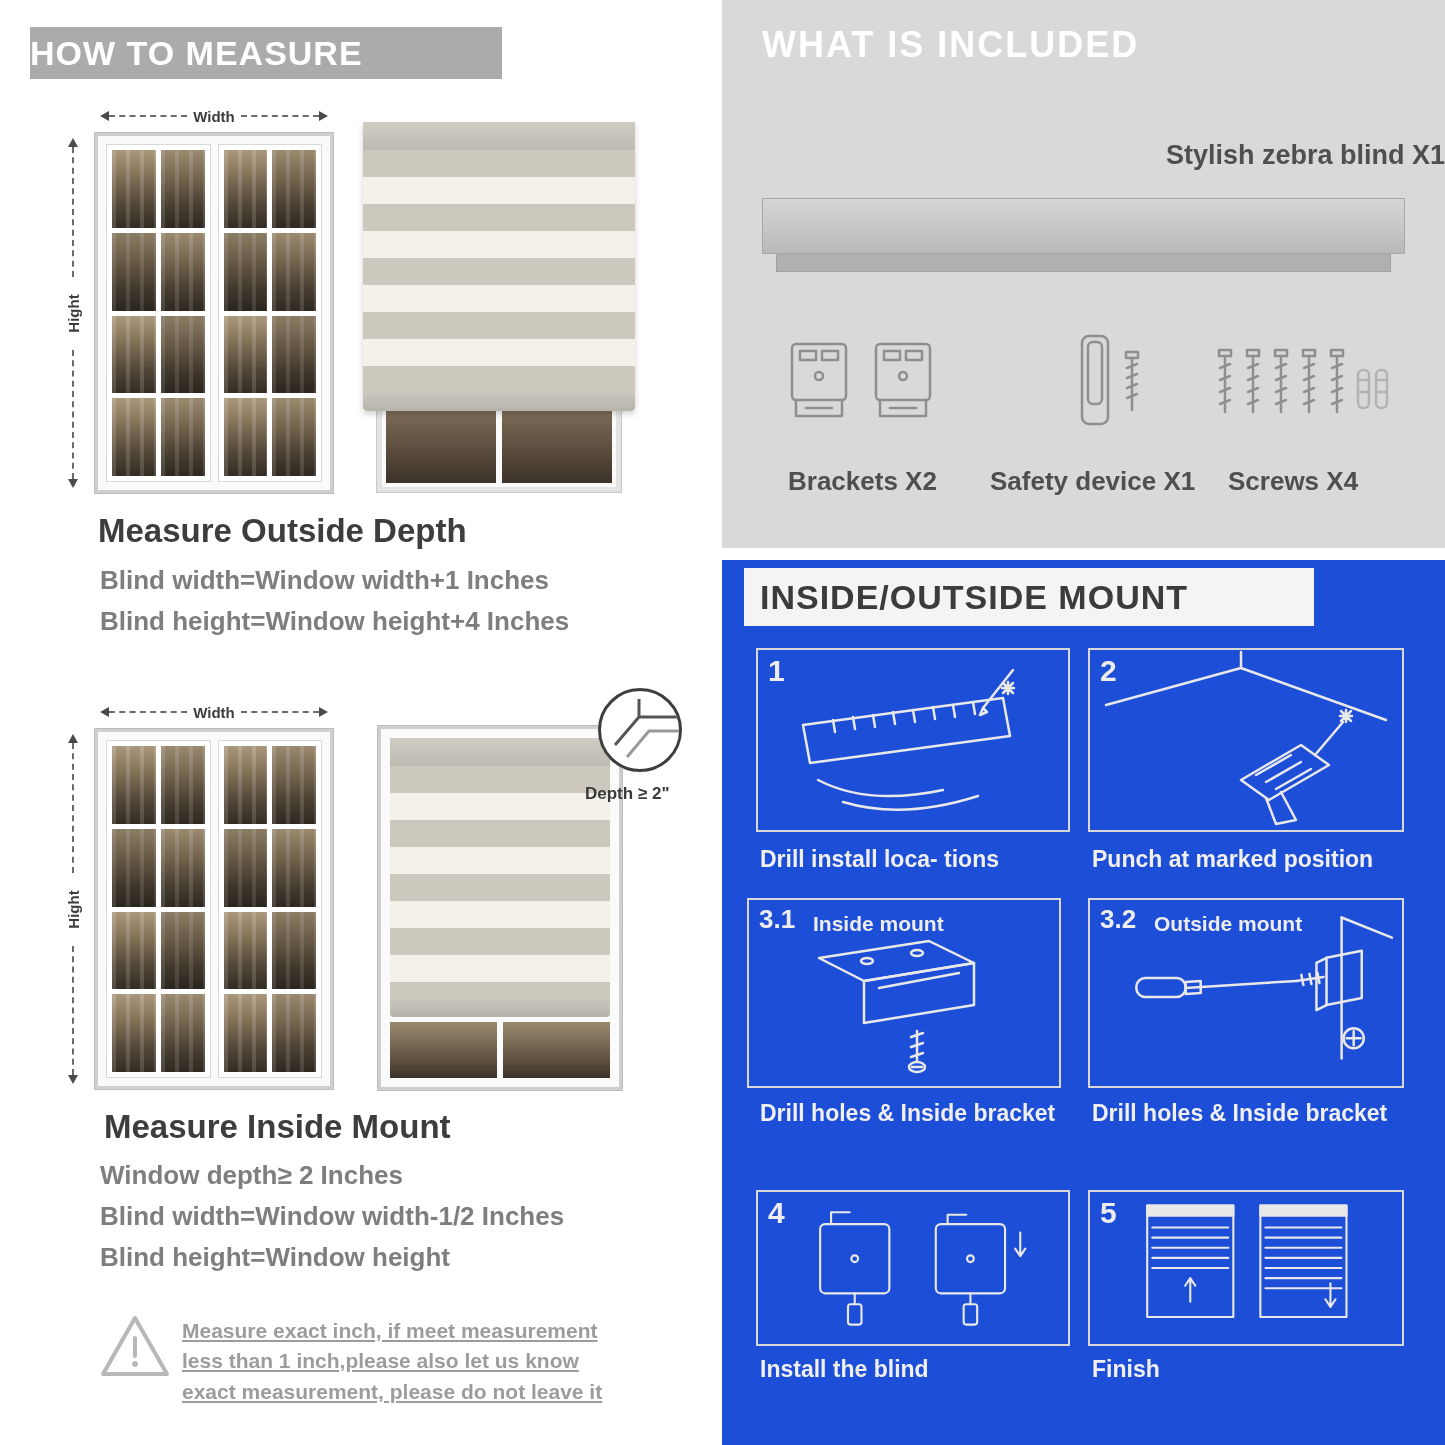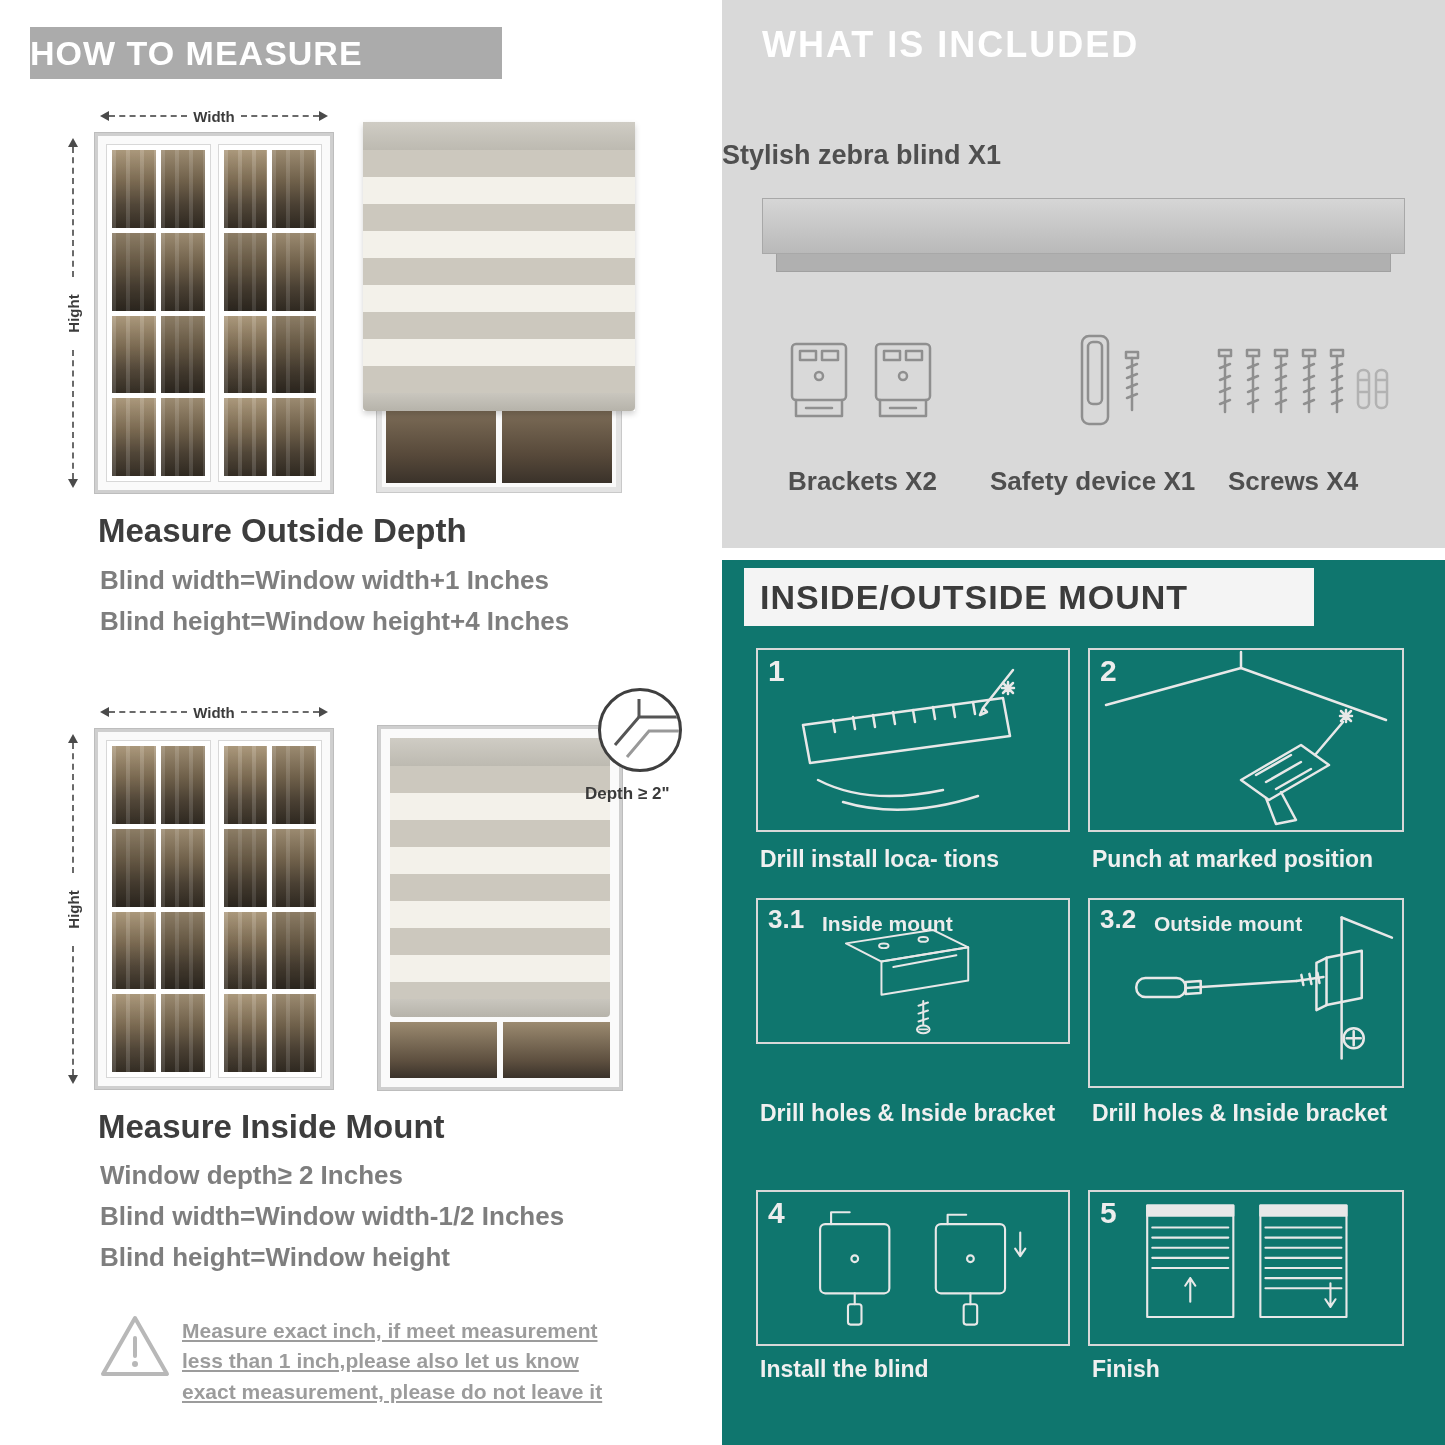--- a/index.html
+++ b/index.html
@@ -54,28 +54,28 @@
   
   .callout { border:3px solid #3f3f3f; border-radius:50%; background:#ffffff; overflow:hidden; }
   .callout-lbl { font-size:17px; font-weight:bold; color:#3a3a3a; }
 
   
   .warn-text { font-size:21px; font-weight:600; color:#9c9c9c; line-height:1.45;text-decoration:underline; }
 
   
   .inc-panel { left:722px; top:0; width:723px; height:548px; background:#d9d9d9; }
   .inc-header { position:absolute; left:40px; top:24px; font-size:36px; font-weight:bold; color:#ffffff; letter-spacing:2px; }
-  .inc-blindlbl { position:absolute; left:0; top:140px; width:100%; text-align:left; font-size:27px; font-weight:bold; color:#4f4f4f; }
+  .inc-blindlbl { position:absolute; left:0; top:140px; width:100%; text-align:right; font-size:27px; font-weight:bold; color:#4f4f4f; }
   .headrail { position:absolute; left:40px; top:198px; width:643px; }
   .hr-bar1 { height:56px; background:linear-gradient(180deg,#d6d6d6,#b9b9b9); border:1px solid #a8a8a8; }
   .hr-bar2 { height:18px; margin:0 14px; background:#b0b0b0; border:1px solid #a0a0a0; border-top:none; }
   .inc-label { position:absolute; font-size:26px; font-weight:bold; color:#4f4f4f; }
 
   
-  .mount-panel { left:722px; top:560px; width:723px; height:885px; background:#0f766e; }
+  .mount-panel { left:722px; top:560px; width:723px; height:885px; background:#1d4ed8; }
   .mount-header { position:absolute; left:22px; top:8px; width:570px; height:58px; background:#f4f4f4; }
   .mount-header span { display:block; line-height:58px; padding-left:16px; font-size:34px; font-weight:bold; color:#3b3b3b; letter-spacing:1px; }
   .cell { position:absolute; border:2px solid #d8d8d8; }
   .cell svg { position:absolute; inset:0; width:100%; height:100%; }
   .stepnum { position:absolute; left:10px; top:4px; font-size:30px; font-weight:bold; color:#ededed; z-index:2; }
   .steptitle { position:absolute; left:64px; top:12px; font-size:21px; font-weight:bold; color:#ededed; z-index:2; }
   .caption { position:absolute; font-size:23px; font-weight:bold; color:#f0f0f0; white-space:nowrap; }
 
   .lineart { stroke:#e8e8e8; stroke-width:2.5; fill:none; stroke-linecap:round; stroke-linejoin:round; }
   .grayart { stroke:#8f8f8f; stroke-width:2.5; fill:none; stroke-linecap:round; stroke-linejoin:round; }
@@ -201,21 +201,21 @@
 
   <div class="abs callout" style="left:598px;top:688px;width:84px;height:84px">
     <svg viewBox="0 0 84 84" width="84" height="84">
       <path d="M14,54 L38,26 L84,26" stroke="#555" stroke-width="3" fill="none"></path>
       <path d="M26,66 L48,40 L84,40" stroke="#999" stroke-width="3" fill="none"></path>
       <path d="M38,26 L38,8" stroke="#555" stroke-width="3" fill="none"></path>
     </svg>
   </div>
   <div class="abs callout-lbl" style="left:585px;top:784px">Depth ≥ 2"</div>
 
-  <div class="abs h-heading" style="left:98px;top:1108px">Measure Inside Mount</div>
+  <div class="abs h-heading" style="left:104px;top:1108px">Measure Inside Mount</div>
   <div class="abs h-sub" style="left:100px;top:1160px">Window depth≥ 2 Inches</div>
   <div class="abs h-sub" style="left:100px;top:1201px">Blind width=Window width-1/2 Inches</div>
   <div class="abs h-sub" style="left:100px;top:1242px">Blind height=Window height</div>
 
   <svg class="abs" style="left:98px;top:1312px" width="74" height="70" viewBox="0 0 74 70">
     <path d="M37,6 L69,62 L5,62 Z" stroke="#b8b8b8" stroke-width="4" fill="none" stroke-linejoin="round"></path>
     <line x1="37" y1="26" x2="37" y2="44" stroke="#b8b8b8" stroke-width="4" stroke-linecap="round"></line>
     <circle cx="37" cy="52" r="3" fill="#b8b8b8"></circle>
   </svg>
   <div class="abs warn-text" style="left:182px;top:1316px;width:452px">Measure exact inch, if meet measurement less than 1 inch,please also let us know exact measurement, please do not leave it</div>
@@ -329,21 +329,21 @@
           <path d="M165,125 L200,105 M175,132 L210,112 M185,139 L220,119"></path>
           <path d="M224,105 L252,72"></path>
           <path d="M249,66 L261,66 M255,60 L255,72 M250,61 L260,71 M250,71 L260,61"></path>
         </g>
       </svg>
     </div>
 
     <div class="caption" style="left:38px;top:286px">Drill install loca- tions</div>
     <div class="caption" style="left:370px;top:286px">Punch at  marked position</div>
 
-    <div class="cell" style="left:34px;top:338px;width:314px;height:146px">
+    <div class="cell" style="left:25px;top:338px;width:314px;height:190px">
       <span class="stepnum" style="font-size:26px">3.1</span>
       <span class="steptitle">Inside mount</span>
       <svg viewBox="0 0 310 180">
         <g class="lineart">
           <path d="M70,55 L180,38 L225,60 L115,78 Z"></path>
           <ellipse cx="118" cy="58" rx="6" ry="3"></ellipse>
           <ellipse cx="168" cy="50" rx="6" ry="3"></ellipse>
           <path d="M115,78 L225,60 L225,102 L115,120 Z"></path>
           <path d="M130,85 L210,70"></path>
           <path d="M168,128 L168,158"></path>

